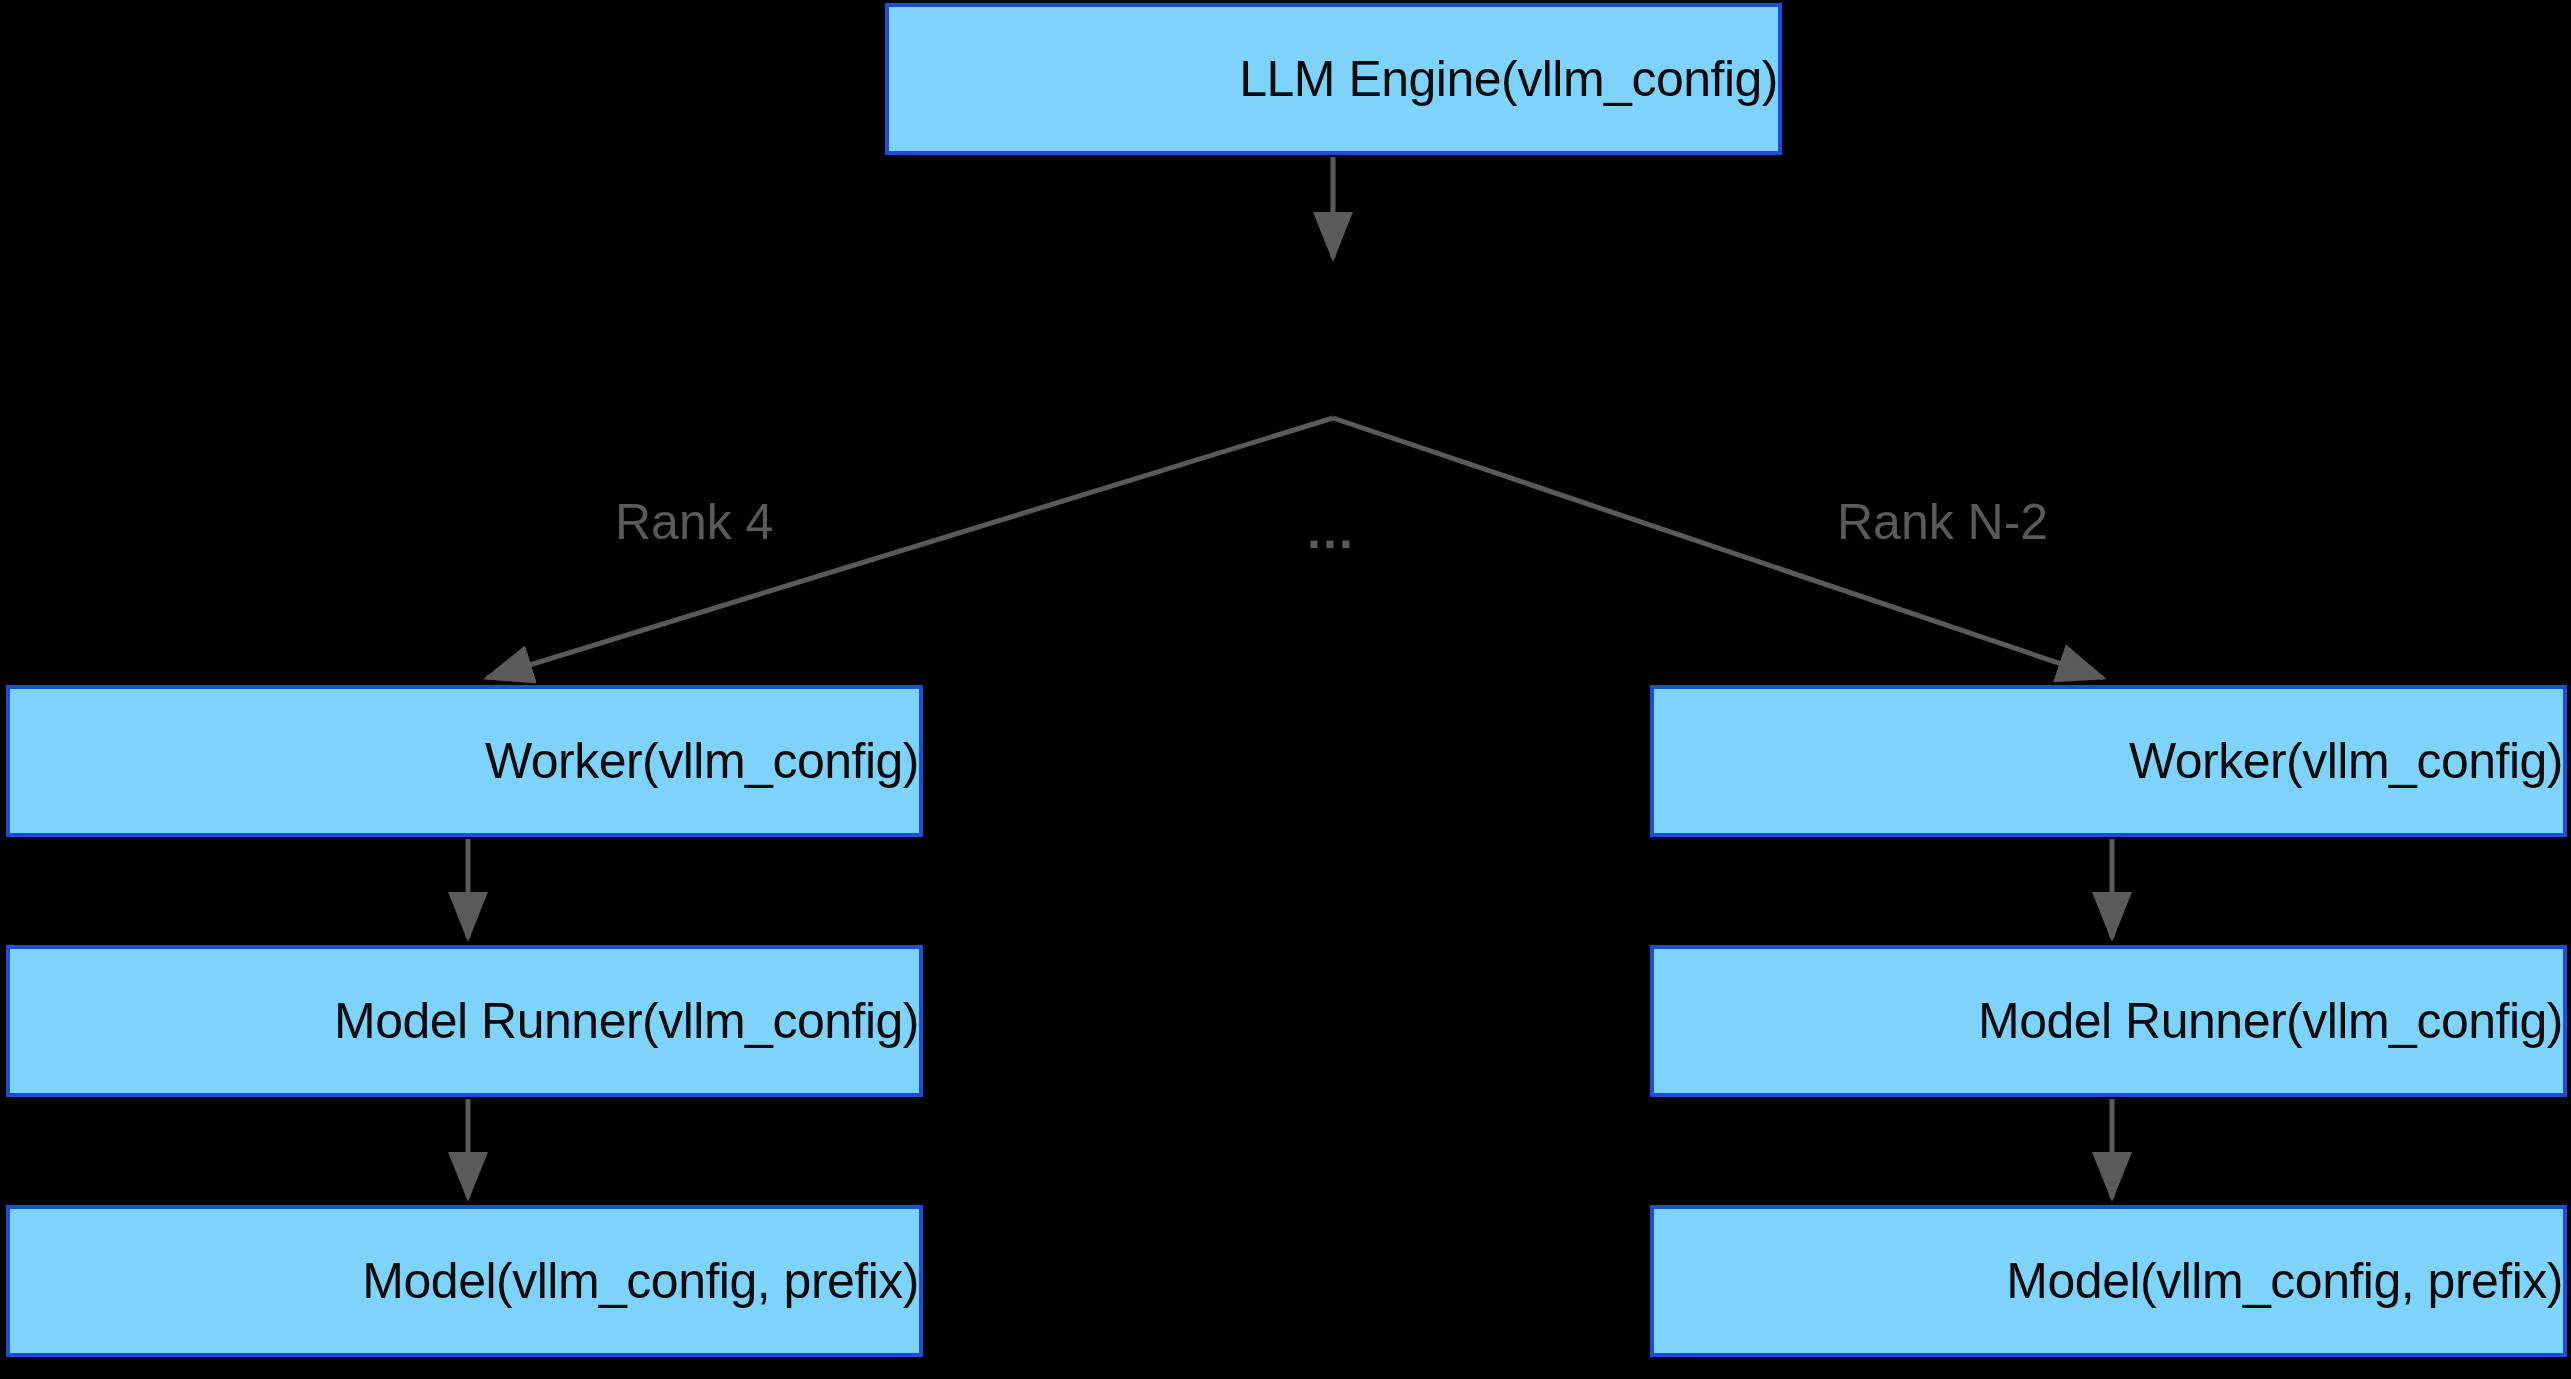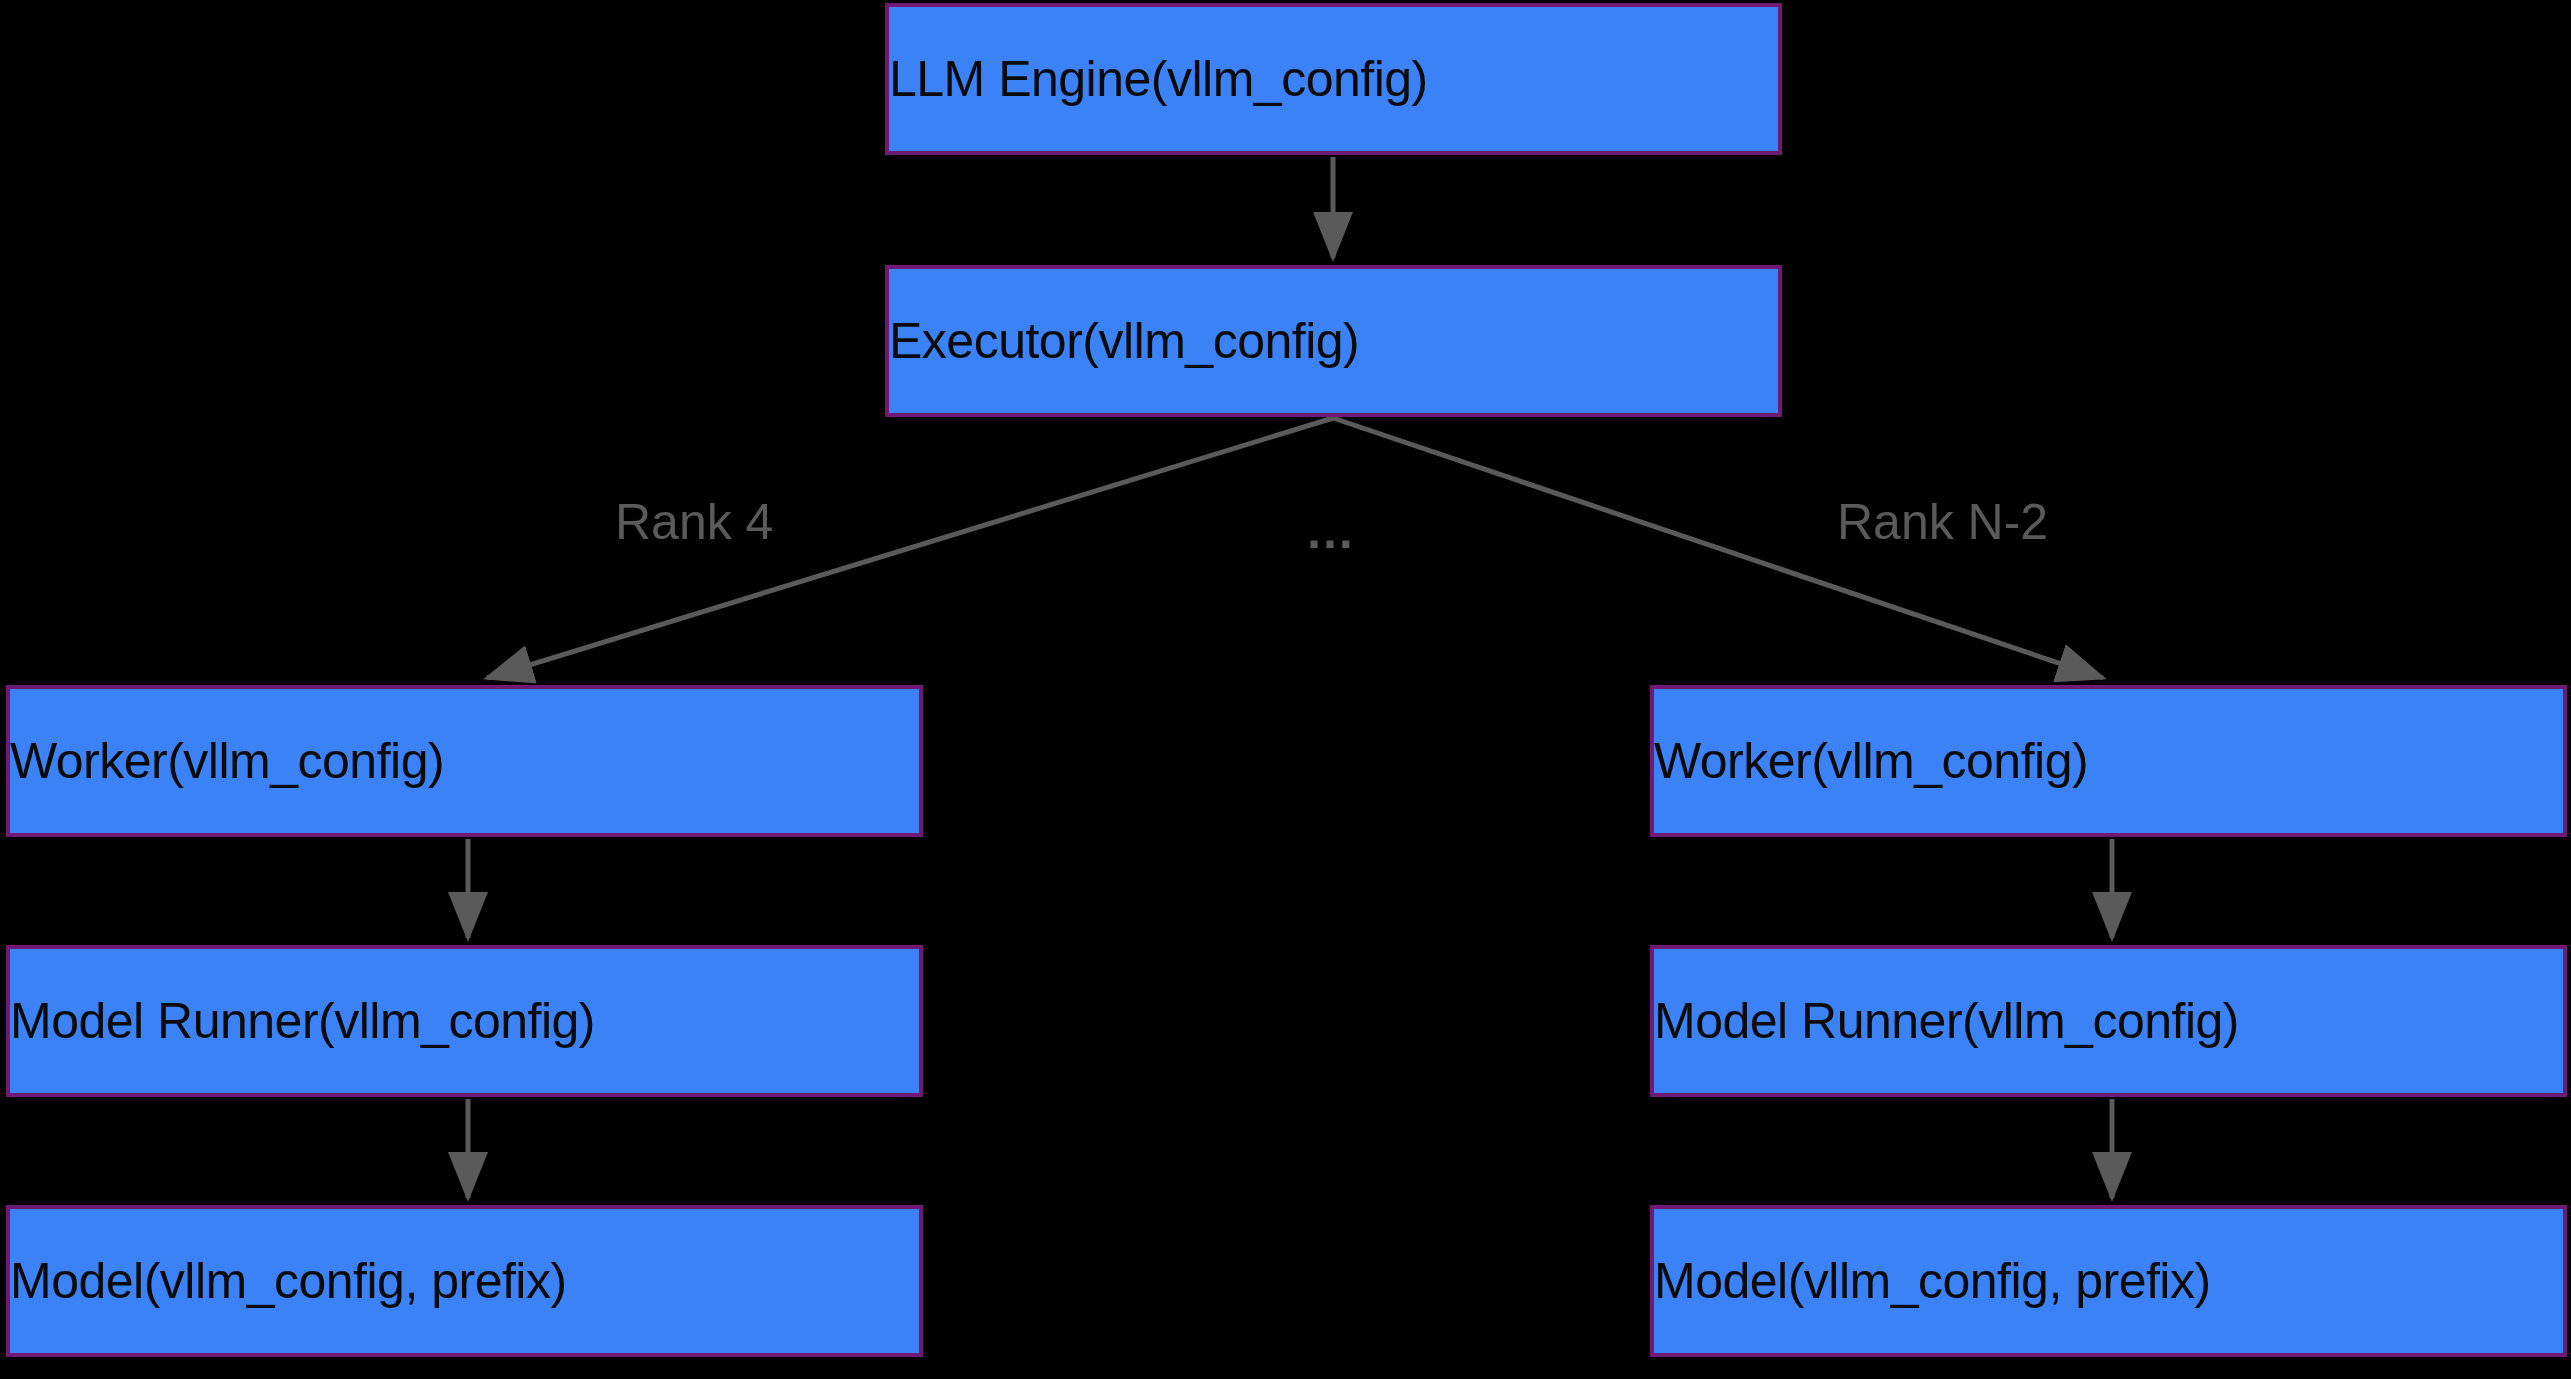--- a/index.html
+++ b/index.html
@@ -21,25 +21,25 @@
     position: absolute;
     left: 0;
     top: 0;
     width: 2571px;
     height: 1379px;
     pointer-events: none;
   }
   .node {
     position: absolute;
     box-sizing: border-box;
-    background: #3b82f6;
-    border: 4px solid #701a75;
+    background: #7dd3fc;
+    border: 4px solid #1d4ed8;
     display: flex;
     align-items: center;
-    justify-content: flex-start;
+    justify-content: flex-end;
     color: #0a0a0a;
     font-size: 50px;
     font-weight: 400;
     letter-spacing: -0.5px;
     white-space: nowrap;
   }
   .edge-label {
     position: absolute;
     color: #5a5a5a;
     font-size: 50px;
@@ -79,23 +79,20 @@
 
     <line x1="2112" y1="839" x2="2112" y2="938" stroke="#5a5a5a" stroke-width="5" marker-end="url(#arrowhead)"></line>
 
     <line x1="2112" y1="1099" x2="2112" y2="1198" stroke="#5a5a5a" stroke-width="5" marker-end="url(#arrowhead)"></line>
   </svg>
 
   <div class="node" style="left:885px; top:3px; width:897px; height:152px;">
     <span>LLM Engine(vllm_config)</span>
   </div>
 
-  <div class="node" style="left:885px; top:265px; width:897px; height:152px;">
-    <span>Executor(vllm_config)</span>
-  </div>
 
   <div class="node" style="left:6px; top:685px; width:917px; height:152px;">
     <span>Worker(vllm_config)</span>
   </div>
 
   <div class="node" style="left:6px; top:945px; width:917px; height:152px;">
     <span>Model Runner(vllm_config)</span>
   </div>
 
   <div class="node" style="left:6px; top:1205px; width:917px; height:152px;">

